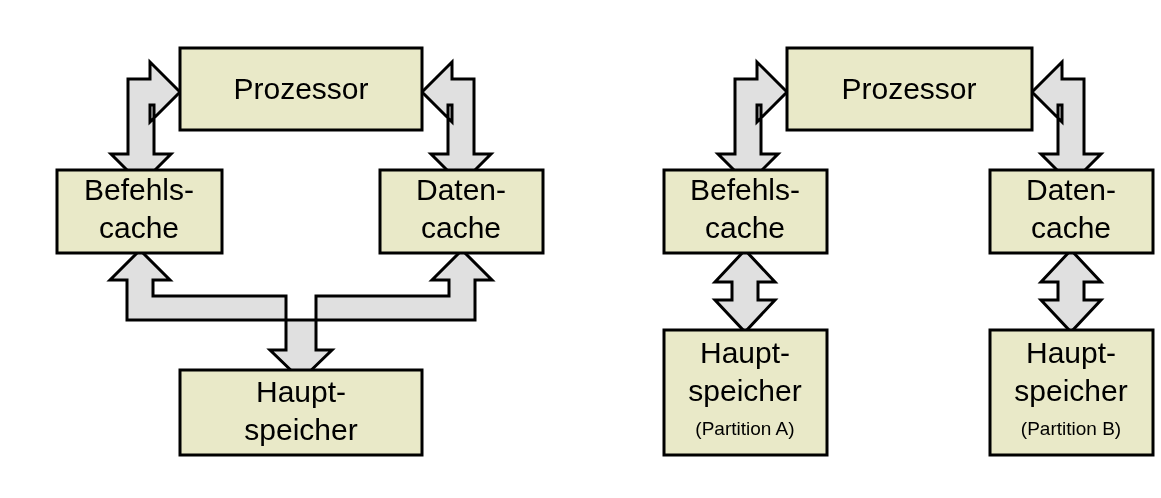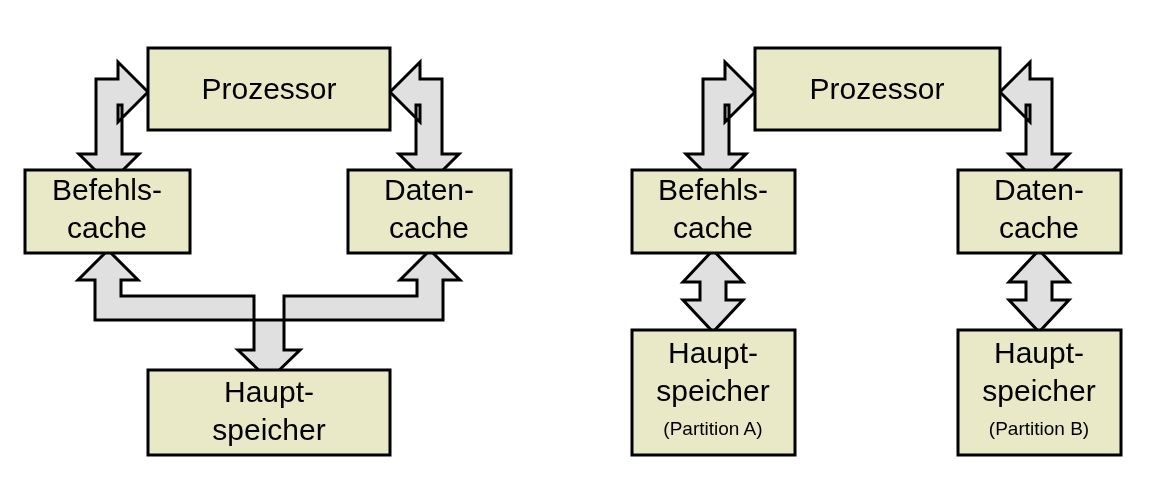--- a/index.html
+++ b/index.html
@@ -10,20 +10,21 @@
   body {
     width: 1161px;
     height: 498px;
     font-family: "Liberation Sans", sans-serif;
     overflow: hidden;
   }
   #diagram-root {
     position: relative;
     width: 1007px;
     height: 498px;
+    margin-left: 32px;
   }
   svg.canvas {
     position: absolute;
     top: 0;
     left: 0;
     width: 1161px;
     height: 498px;
   }
   .box-rect {
     stroke: #000000;

